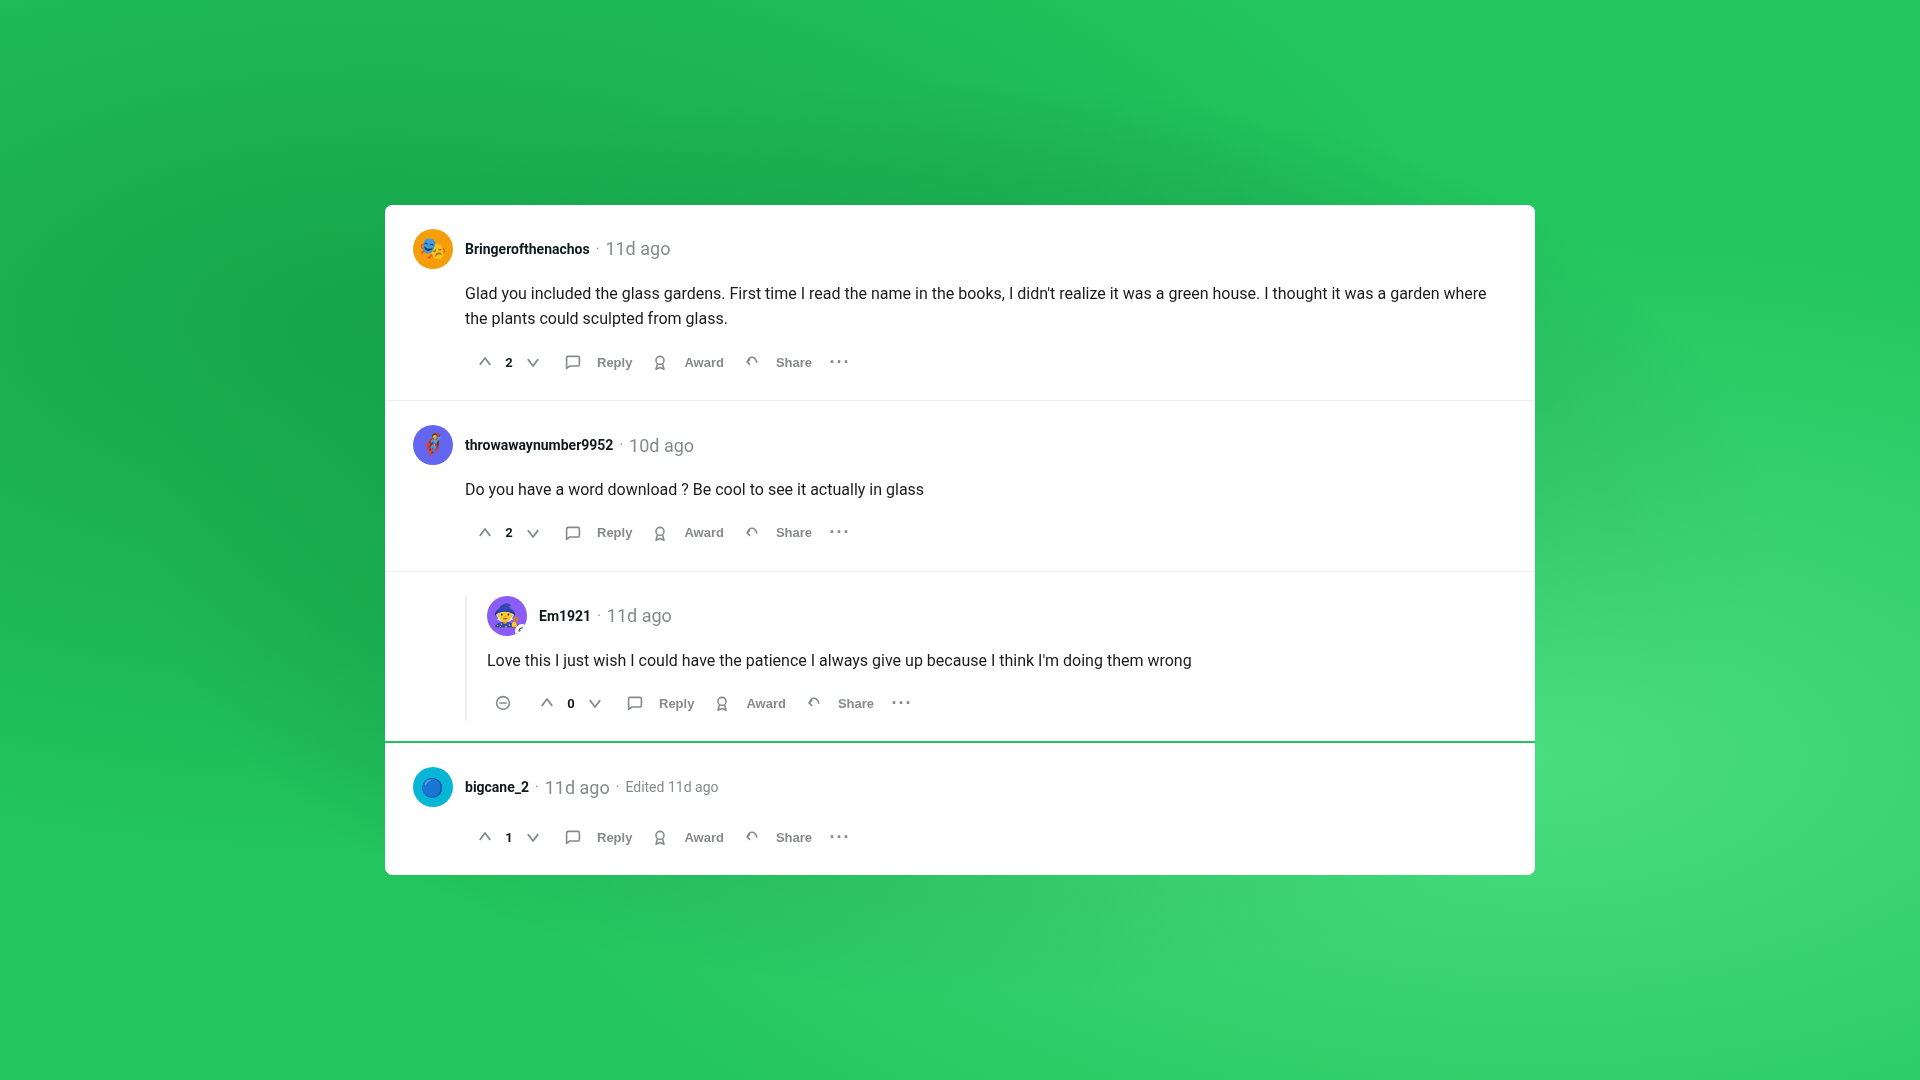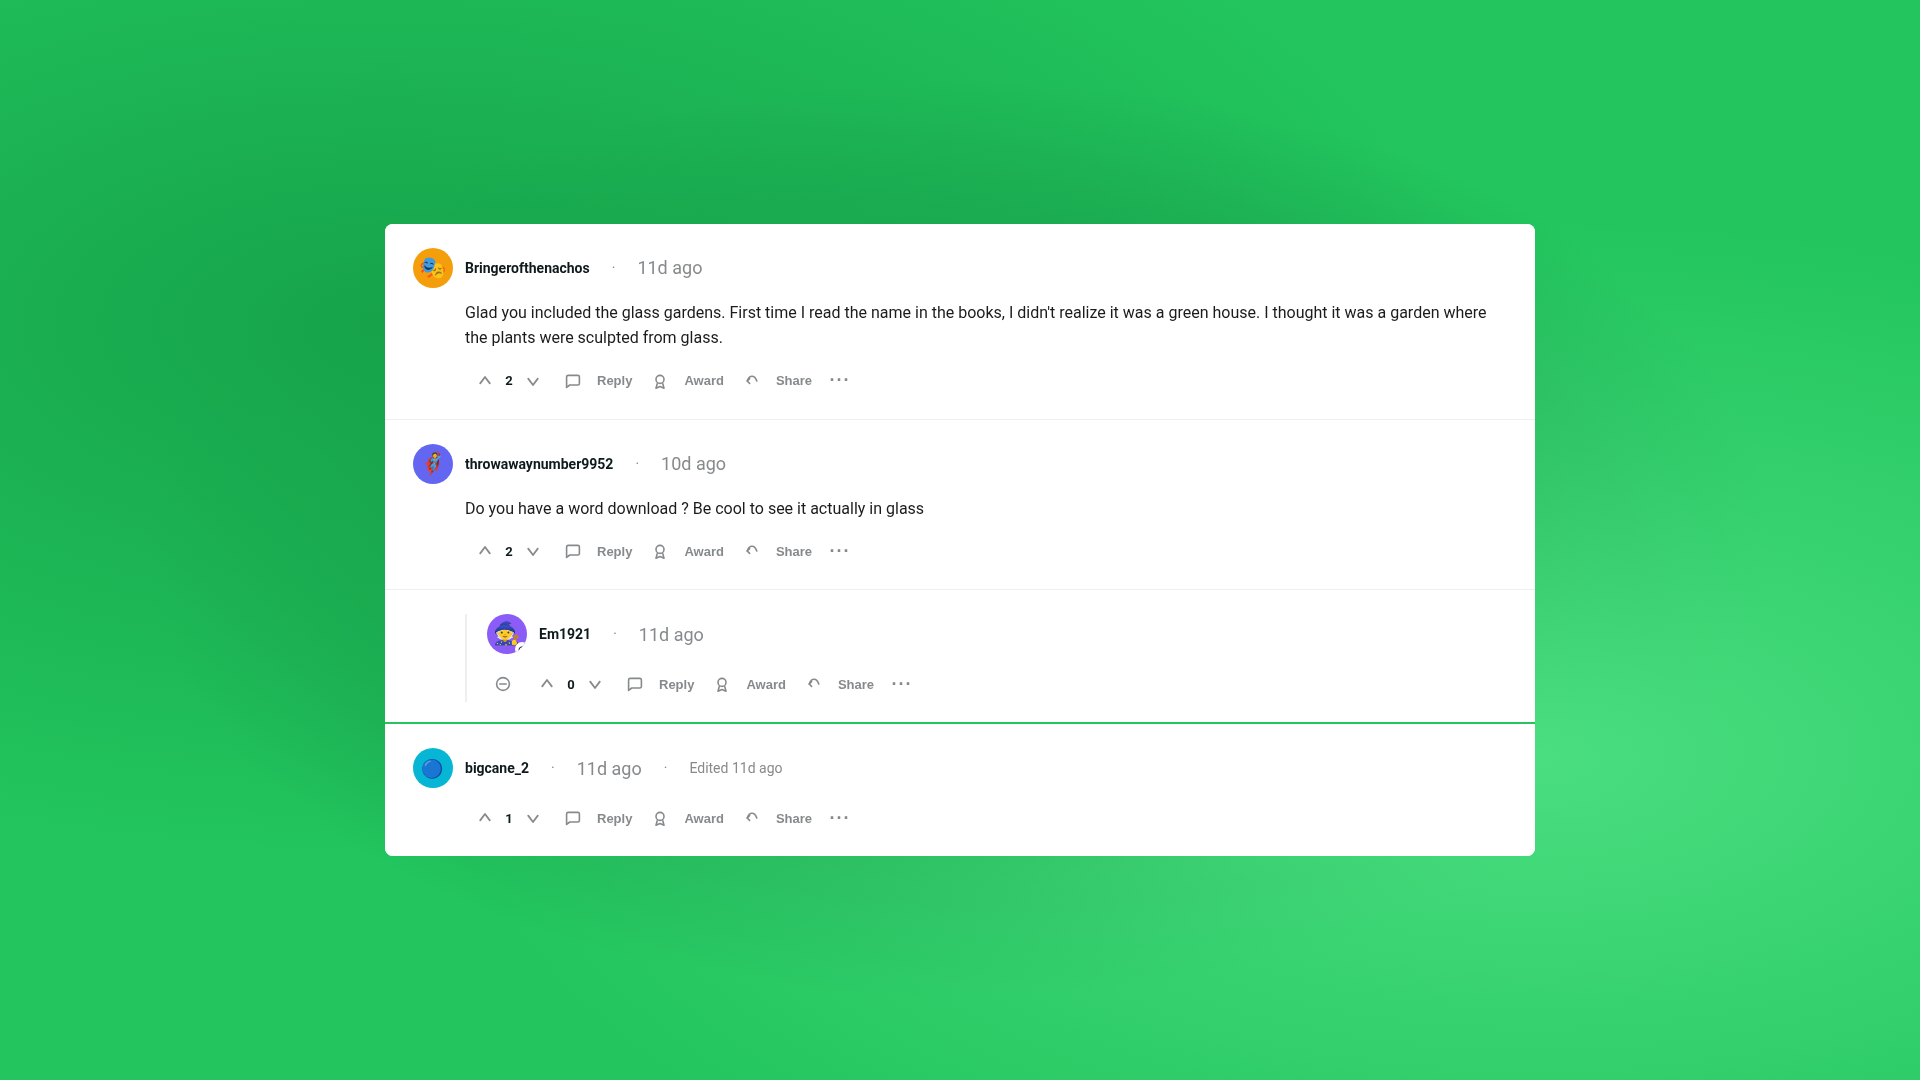--- a/index.html
+++ b/index.html
@@ -60,21 +60,21 @@
     .avatar-4 { background: #06b6d4; }
 
     .avatar-face {
       font-size: 22px;
       line-height: 1;
     }
 
     .comment-meta {
       display: flex;
       align-items: center;
-      gap: 22px;
+      gap: 6px;
     }
 
     .username {
       font-size: 14px;
       font-weight: 700;
       color: #0f1a1c;
     }
 
     .separator {
       color: #878a8c;
@@ -196,21 +196,21 @@
       <div class="comment-header">
         <div class="avatar avatar-1">
           <span class="avatar-face">🎭</span>
         </div>
         <div class="comment-meta">
           <span class="username">Bringerofthenachos</span>
           <span class="separator">·</span>
           <span class="timestamp">11d ago</span>
         </div>
       </div>
-      <div class="comment-body">Glad you included the glass gardens. First time I read the name in the books, I didn't realize it was a green house. I thought it was a garden where the plants were sculpted from glass.</div>
+      <div class="comment-body">Glad you included the glass gardens. First time I read the name in the books, I didn't realize it was a green house. I thought it was a garden where the plants could sculpted from glass.</div>
       <div class="comment-actions">
         <div class="vote-group">
           <button class="vote-btn">
             <svg width="16" height="16" viewBox="0 0 20 20" fill="none" stroke="currentColor" stroke-width="2.2" stroke-linecap="round" stroke-linejoin="round">
                 <polyline points="4,13 10,5 16,13"></polyline>
               </svg>
           </button>
           <span class="vote-count">2</span>
           <button class="vote-btn">
             <svg width="16" height="16" viewBox="0 0 20 20" fill="none" stroke="currentColor" stroke-width="2.2" stroke-linecap="round" stroke-linejoin="round">
@@ -304,20 +304,21 @@
               <span class="avatar-face">🧙</span>
               <span style="position: absolute; bottom: -2px; right: -2px; font-size: 10px; background: white; border-radius: 50%; width: 14px; height: 14px; display: flex; align-items: center; justify-content: center;">⊖</span>
             </div>
             <div class="comment-meta">
               <span class="username">Em1921</span>
               <span class="separator">·</span>
               <span class="timestamp">11d ago</span>
             </div>
           </div>
         </div>
+        <div class="comment-body" style="margin-left: 0;">Love this I just wish I could have the patience I always give up because I think I'm doing them wrong</div>
         <div class="comment-actions" style="margin-left: 0;">
           <button class="vote-btn" style="width: 32px; height: 32px; border-radius: 50%; margin-right: 4px;">
             <svg width="16" height="16" viewBox="0 0 20 20" fill="none" stroke="currentColor" stroke-width="2" stroke-linecap="round" stroke-linejoin="round">
                 <circle cx="10" cy="10" r="8"></circle>
                 <line x1="6" y1="10" x2="14" y2="10"></line>
               </svg>
           </button>
           <div class="vote-group">
             <button class="vote-btn">
               <svg width="16" height="16" viewBox="0 0 20 20" fill="none" stroke="currentColor" stroke-width="2.2" stroke-linecap="round" stroke-linejoin="round">

